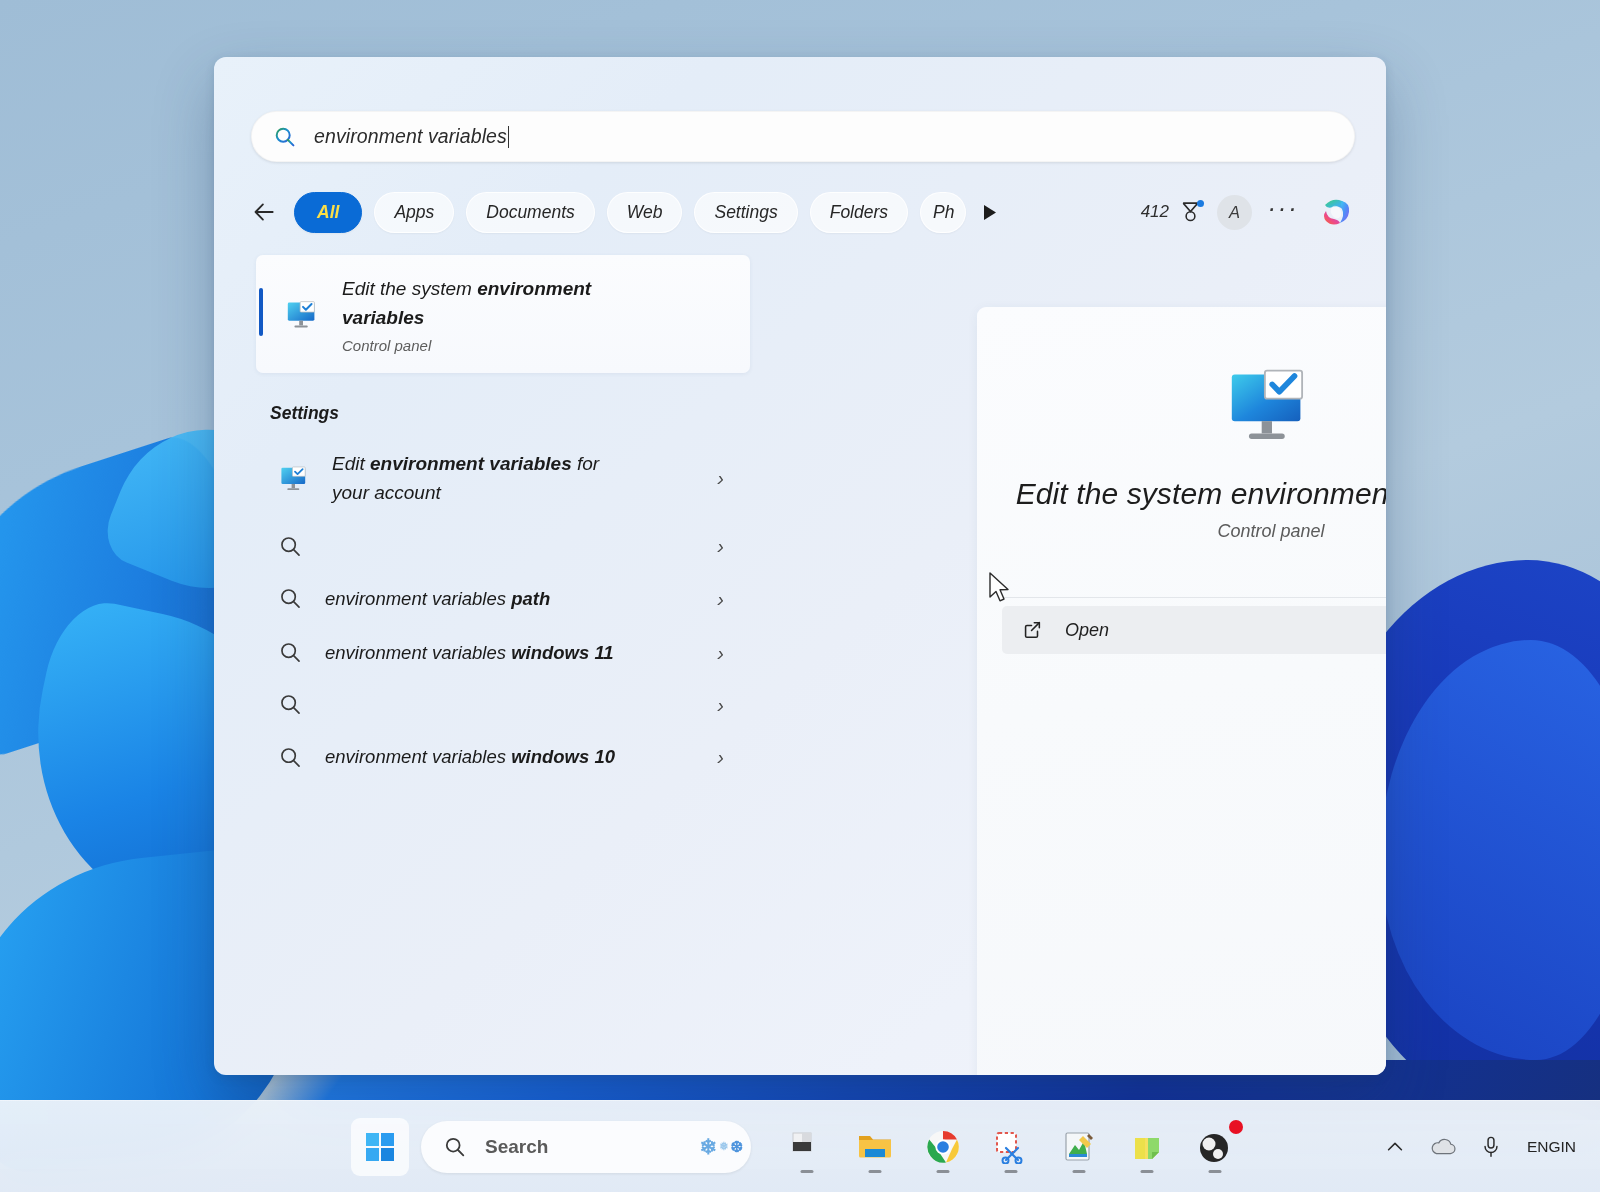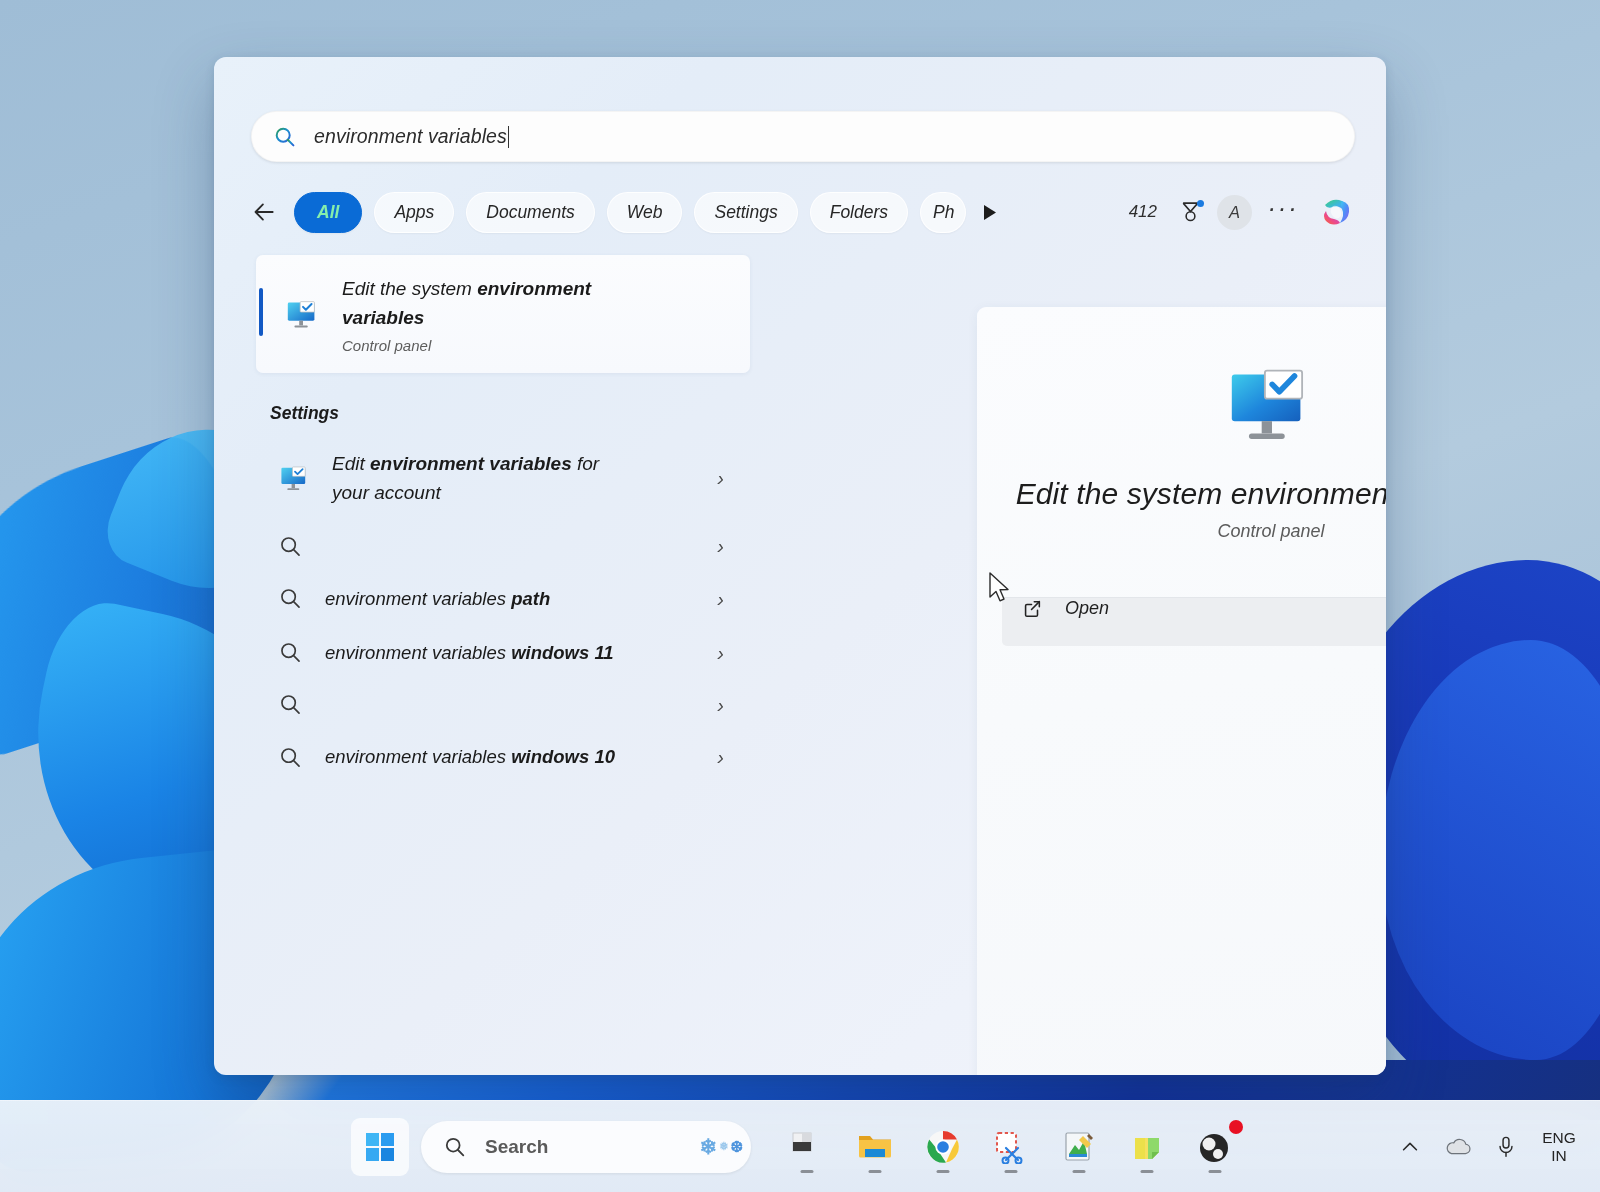--- a/index.html
+++ b/index.html
@@ -114,37 +114,37 @@
     border-radius: 21px;
     display: flex; align-items: center; justify-content: center;
     font-size: 17.5px; color: #262626;
     background: rgba(255,255,255,.62);
     border: 1px solid rgba(255,255,255,.9);
     margin-right: 12px; cursor: pointer;
     white-space: nowrap; flex: 0 0 auto;
     box-shadow: 0 1px 2px rgba(0,0,0,.045);
   }
   .tab.active {
-    background: #0a6bd6; color: #86efac; font-weight: 600;
+    background: #0a6bd6; color: #fde047; font-weight: 600;
     border-color: #0a6bd6;
     padding: 0 22px;
   }
   .tab.clipped {
     width: 46px; padding: 0; overflow: hidden;
     justify-content: flex-start; padding-left: 12px;
     margin-right: 6px;
   }
   #scroll-next {
     width: 34px; height: 34px; display: flex;
     align-items: center; justify-content: center;
     cursor: pointer; flex: 0 0 auto; margin-right: 8px;
   }
   .tabrow-spacer { flex: 1 1 auto; }
   #rewards {
-    display: flex; align-items: center; gap: 21px;
+    display: flex; align-items: center; gap: 9px;
     margin-right: 14px; cursor: pointer; flex: 0 0 auto;
   }
   #rewards-count { font-size: 17px; color: #2e2e2e; }
   #avatar {
     width: 35px; height: 35px; border-radius: 18px;
     background: #dfe3e8; color: #3b3b3b;
     display: flex; align-items: center; justify-content: center;
     font-size: 16.5px; cursor: pointer; flex: 0 0 auto;
     margin-right: 12px;
   }
@@ -230,25 +230,25 @@
   }
   #preview-sub {
     position: absolute; left: 0; right: 0; top: 214px;
     text-align: center; font-size: 18px; color: #5b5b5b;
   }
   #preview-divider {
     position: absolute; left: 27px; right: 27px; top: 290px;
     height: 1px; background: #e3e6ea;
   }
   #open-action {
-    position: absolute; left: 25px; top: 291px;
+    position: absolute; left: 25px; top: 299px;
     width: 538px; height: 48px;
     background: #eceef1;
     border-radius: 5px;
-    display: flex; align-items: flex-start;
+    display: flex; align-items: center;
     padding-left: 19px; cursor: pointer;
   }
   #open-action .ext-icon { margin-right: 22px; display: flex; }
   #open-label { font-size: 18px; color: #1f1f1f; }
 
   #mouse-cursor {
     position: absolute; left: 988px; top: 572px;
     pointer-events: none; z-index: 40;
   }
 
@@ -300,21 +300,21 @@
   #tb-right {
     position: absolute; right: 14px;
     display: flex; align-items: center; gap: 4px;
   }
   .tray-btn {
     width: 44px; height: 46px; border-radius: 6px;
     display: flex; align-items: center; justify-content: center;
     cursor: pointer;
   }
   #lang-btn {
-    display: flex; flex-direction: column; align-items: center;
+    display: flex; align-items: center;
     justify-content: center; line-height: 1.15;
     font-size: 15.5px; color: #242424;
     padding: 4px 10px; border-radius: 6px; cursor: pointer;
     min-width: 54px;
   }
 </style>
 </head>
 <body>
 
 <div id="desktop">

